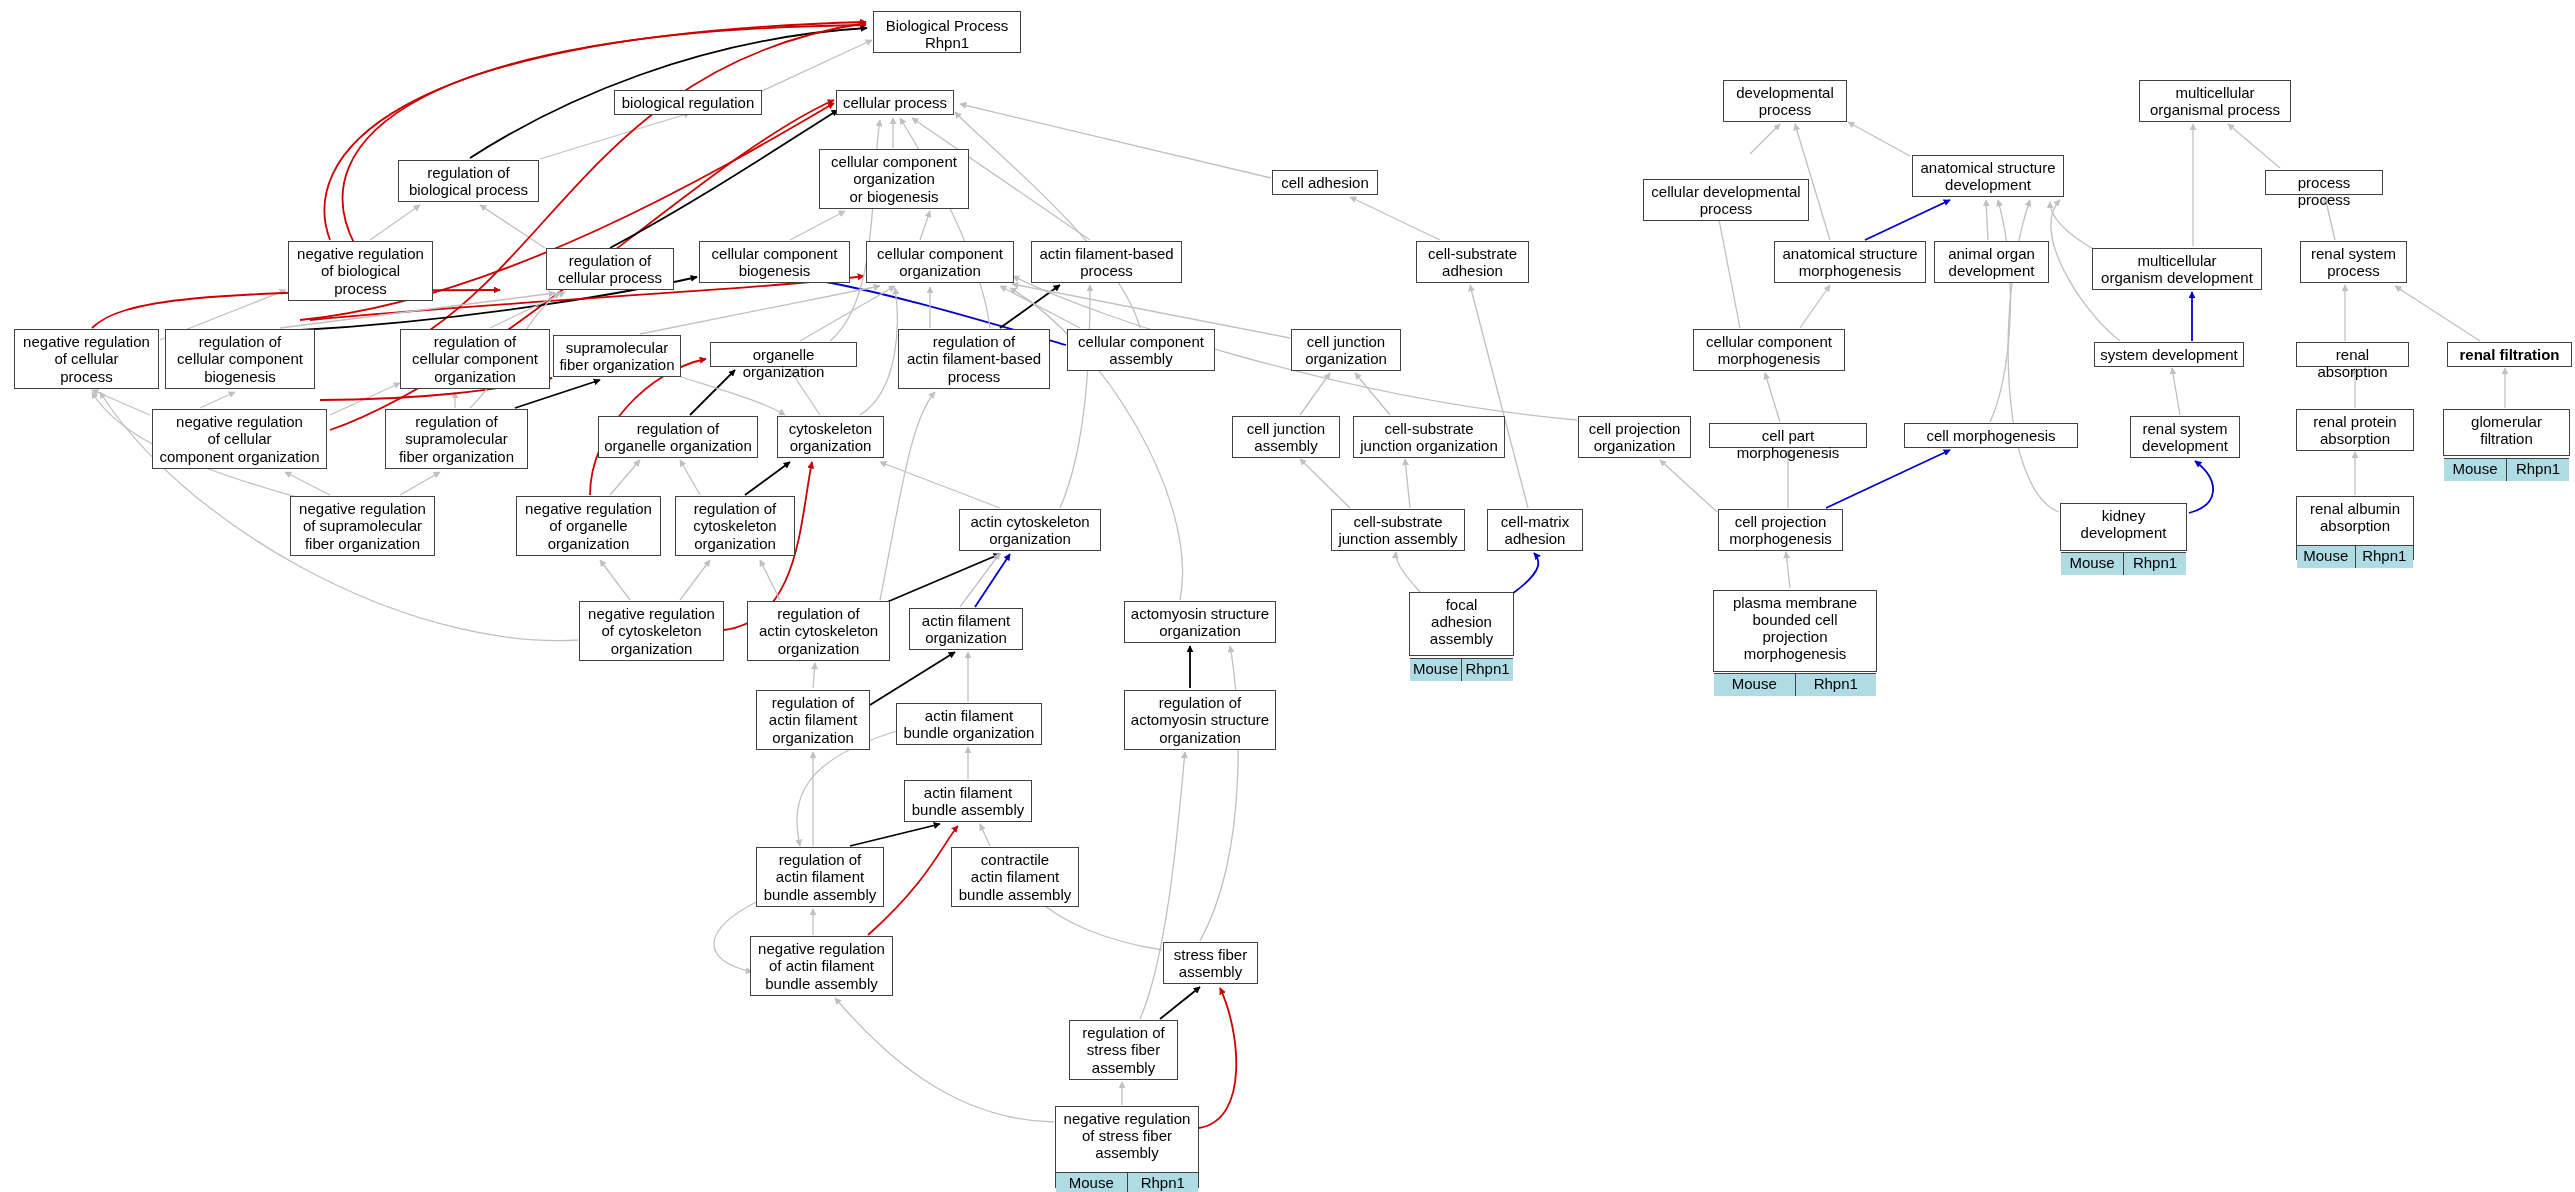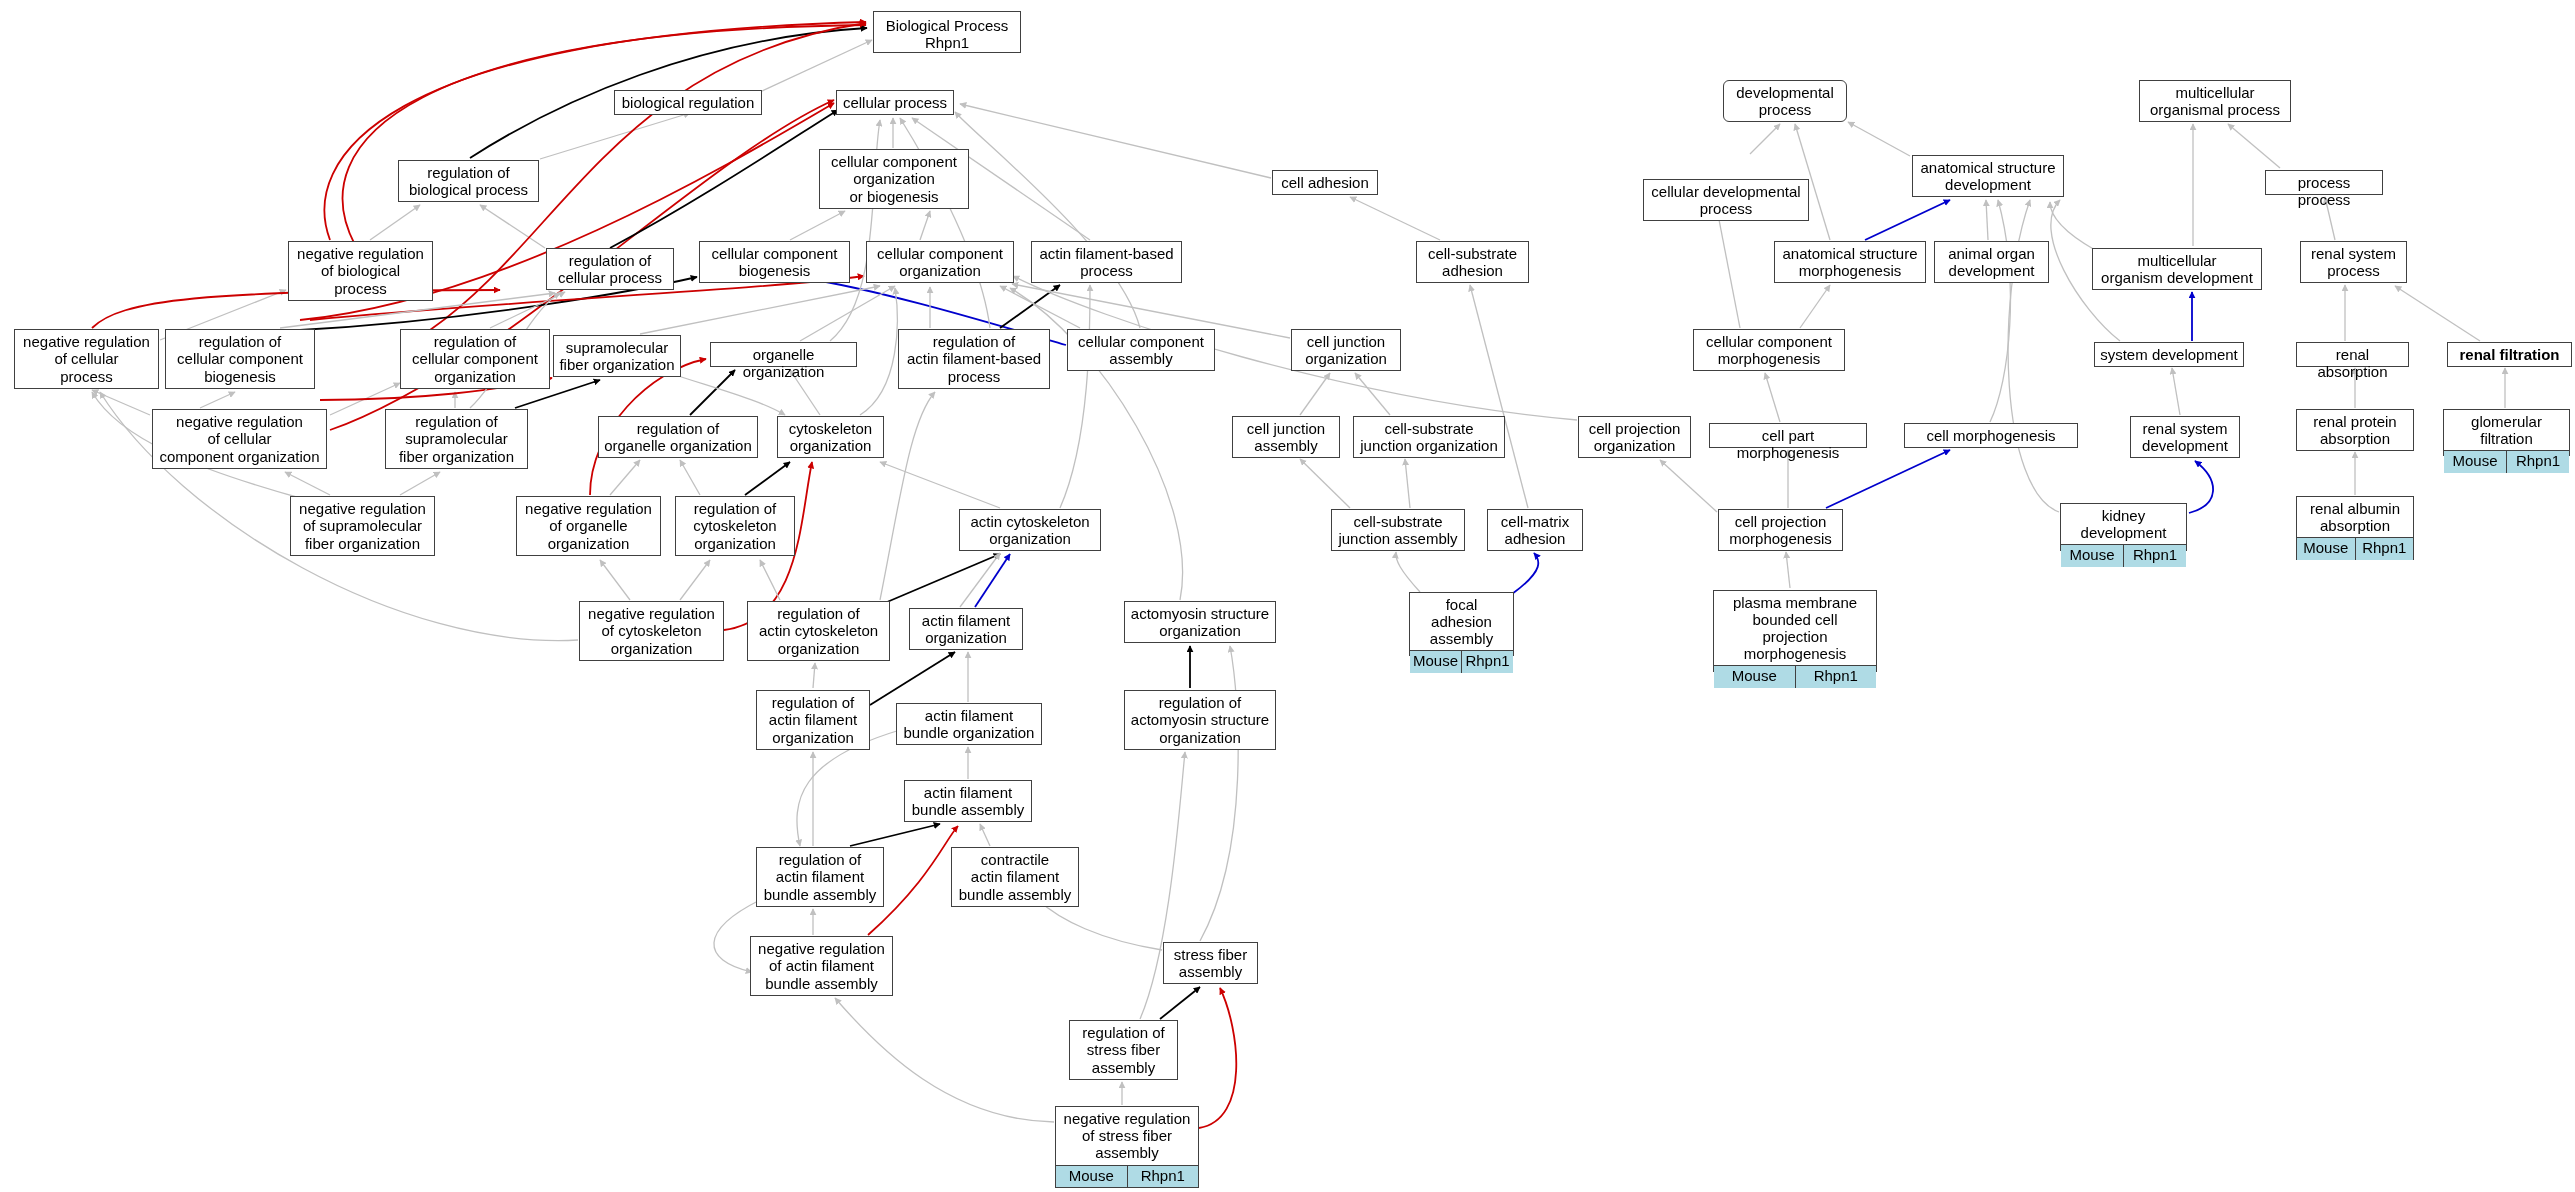--- a/index.html
+++ b/index.html
@@ -3,21 +3,21 @@
 <meta charset="utf-8">
 <style>
   html,body{margin:0;padding:0;background:#ffffff;}
   #canvas{position:relative;width:2575px;height:1192px;background:#fff;
           font-family:"Liberation Sans", sans-serif;overflow:hidden;}
   #edges{position:absolute;left:0;top:0;width:2575px;height:1192px;pointer-events:none;}
   .node{position:absolute;box-sizing:border-box;background:#ffffff;border:1.6px solid #404040;
         display:flex;flex-direction:column;align-items:stretch;}
   .node .ttl{flex:1;display:flex;align-items:center;justify-content:center;text-align:center;
              padding:3px 5px;line-height:1.14;color:#000;font-size:15px;white-space:pre-line;}
-  .node .ev{display:flex;border-top:1.6px solid #404040;}
+  .node .ev{display:flex;border-top:1.6px solid #404040;margin-top:8px;}
   .node .ev span{flex:1;background:#afdbe5;text-align:center;font-size:15px;color:#000;
                  padding:2px 2px 3px;line-height:1.1;}
   .node .ev span+span{border-left:1.6px solid #404040;}
   .node.root .ttl{padding-top:5px;padding-bottom:5px;}
 </style>
 </head>
 <body>
 
 <div id="canvas">
   <svg id="edges" viewBox="0 0 2575 1192" preserveAspectRatio="none">
@@ -156,21 +156,21 @@
 <div class="node root" style="left: 873px; top: 11px; width: 148px; height: 42px;">
       <div class="ttl">Biological Process
 Rhpn1</div>
     </div>
     <div class="node" style="left: 614px; top: 90px; width: 148px; height: 25px;">
       <div class="ttl">biological regulation</div>
     </div>
     <div class="node" style="left: 836px; top: 90px; width: 118px; height: 25px;">
       <div class="ttl">cellular process</div>
     </div>
-    <div class="node" style="left: 1723px; top: 80px; width: 124px; height: 42px; border-radius: 6px;">
+    <div class="node" style="left: 1723px; top: 80px; width: 124px; height: 42px;">
       <div class="ttl">developmental
 process</div>
     </div>
     <div class="node" style="left: 2139px; top: 80px; width: 152px; height: 42px;">
       <div class="ttl">multicellular
 organismal process</div>
     </div>
     <div class="node" style="left: 398px; top: 160px; width: 141px; height: 42px;">
       <div class="ttl">regulation of
 biological process</div>

